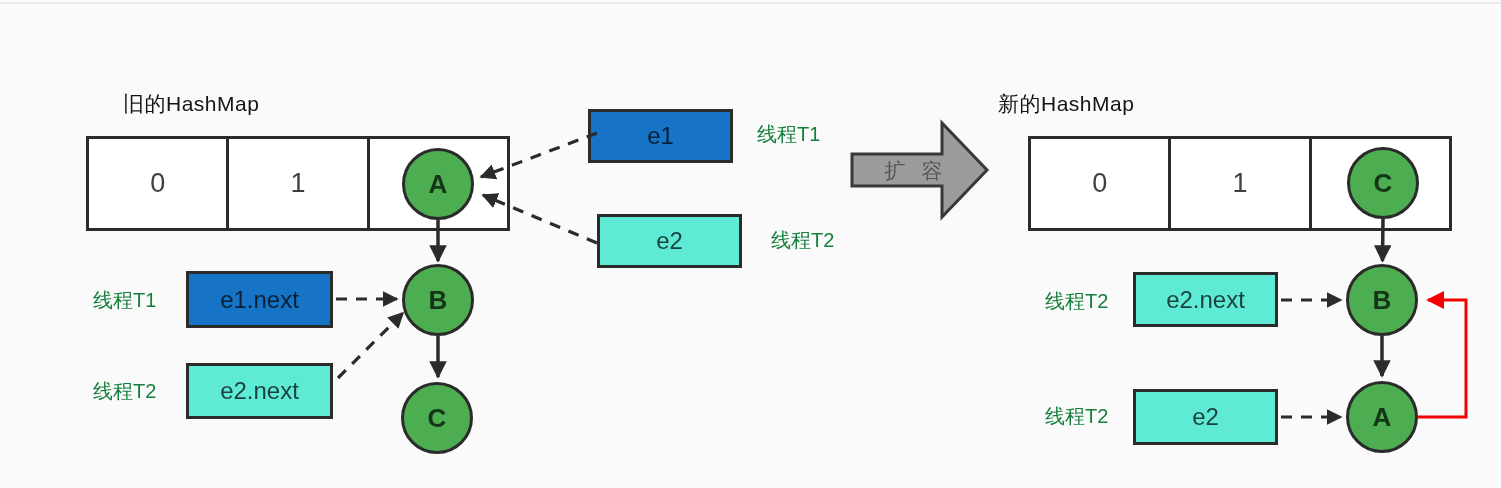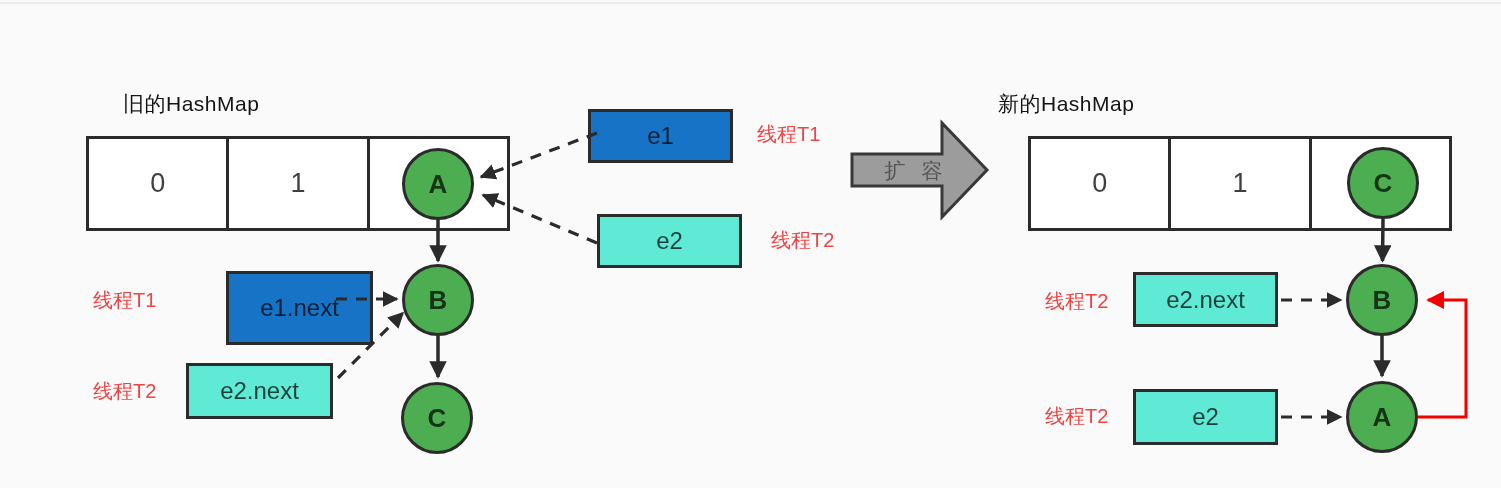--- a/index.html
+++ b/index.html
@@ -31,25 +31,25 @@
   .node-new-a{left:1346px;top:381px;}
   .chip{
     position:absolute;border:3px solid #2b2b2b;box-sizing:border-box;
     display:flex;align-items:center;justify-content:center;
     font-size:24px;color:rgba(0,0,0,.72);z-index:4;
   }
   .chip-blue{background:#1673c5;}
   .chip-red{background:#5eead4;}
   .chip-e1{left:588px;top:109px;width:145px;height:54px;}
   .chip-e2{left:597px;top:214px;width:145px;height:54px;}
-  .chip-e1next{left:186px;top:271px;width:147px;height:74px;margin-left:40px;}
+  .chip-e1next{left:186px;top:271px;width:147px;height:57px;}
   .chip-e2next{left:186px;top:363px;width:147px;height:56px;}
   .chip-new-e2next{left:1133px;top:272px;width:145px;height:55px;}
   .chip-new-e2{left:1133px;top:389px;width:145px;height:56px;}
-  .tlabel{position:absolute;font-size:20px;color:#ef4444;}
+  .tlabel{position:absolute;font-size:20px;color:#15803d;}
   .tl-e1{left:757px;top:121px;}
   .tl-e2{left:771px;top:227px;}
   .tl-e1next{left:93px;top:287px;}
   .tl-e2next{left:93px;top:378px;}
   .tl-new-e2next{left:1045px;top:288px;}
   .tl-new-e2{left:1045px;top:403px;}
   .overlay{position:absolute;left:0;top:0;width:1501px;height:488px;z-index:10;pointer-events:none;}
   .resize-text{font-size:21px;fill:#555555;letter-spacing:5px;text-anchor:middle;}
 </style>
 </head>

